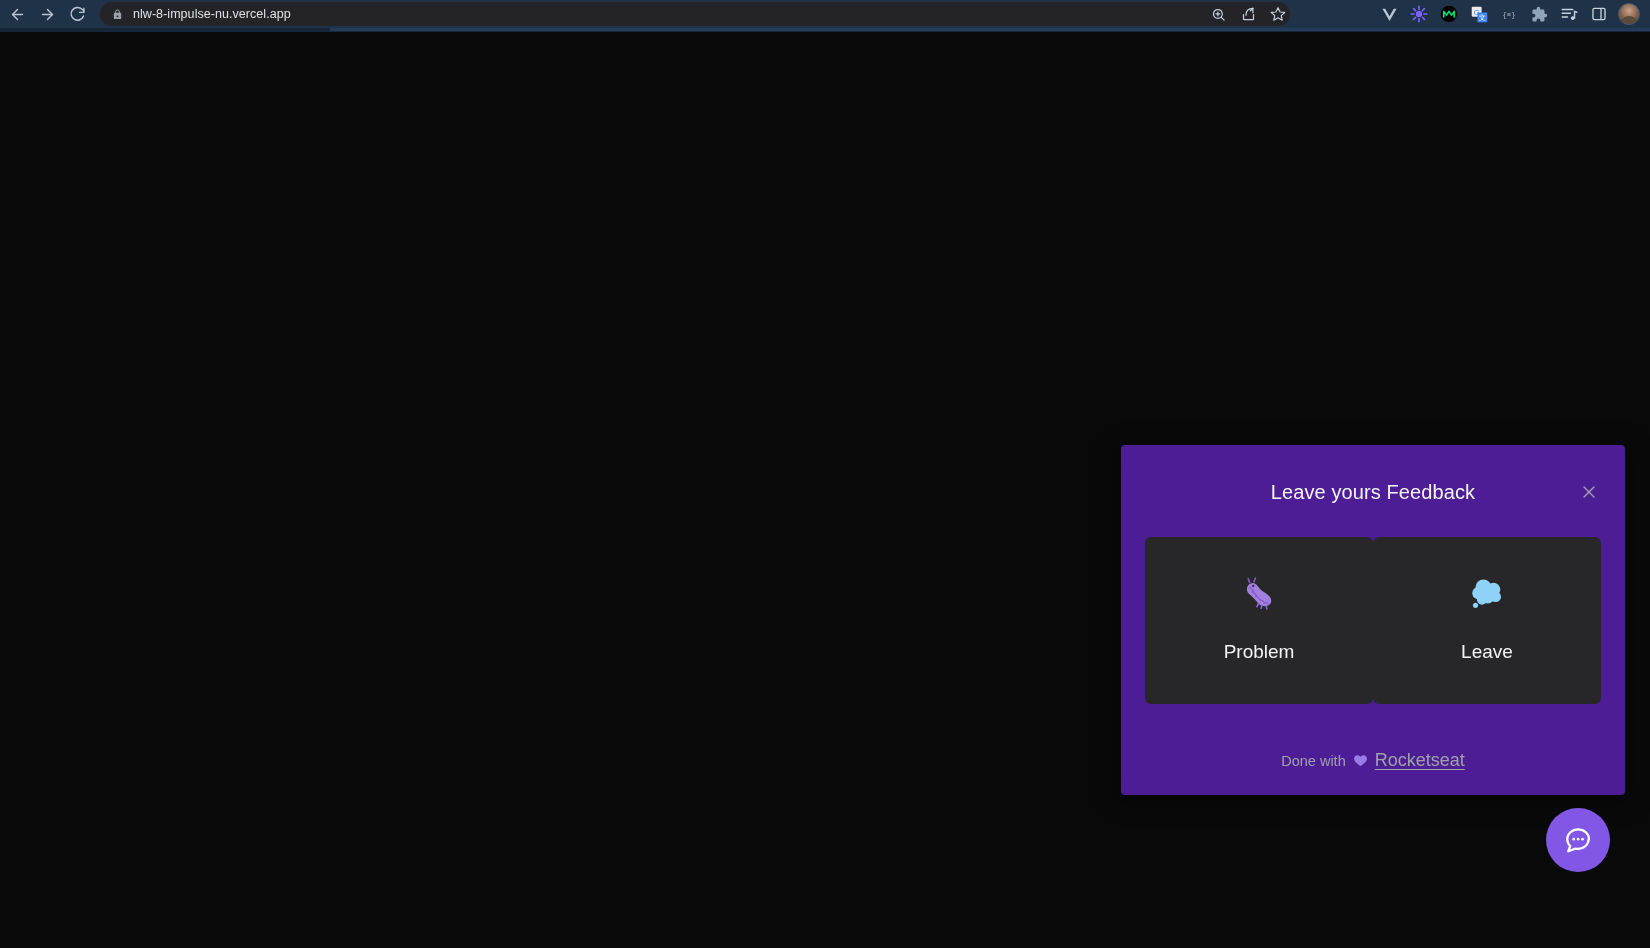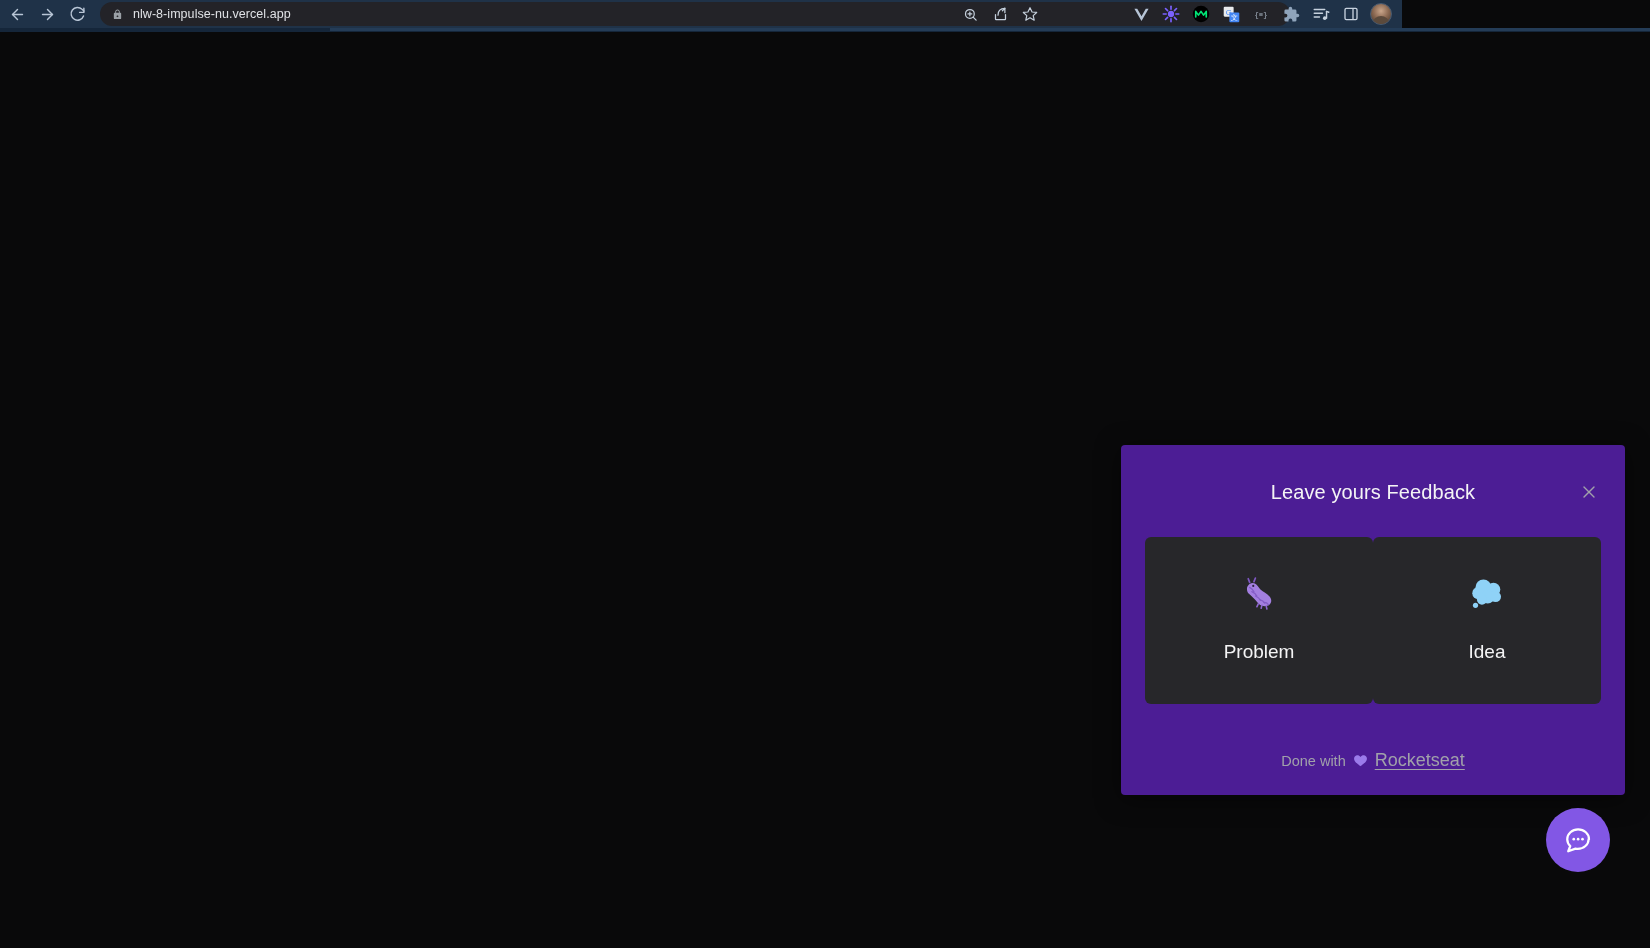--- a/index.html
+++ b/index.html
@@ -9,21 +9,21 @@
     height: 948px;
     overflow: hidden;
     background: #09090A;
     font-family: "Liberation Sans", sans-serif;
   }
 
   
   .browser-chrome {
     position: absolute;
     top: 0; left: 0;
-    width: 1402px;
+    width: 1650px;
     height: 28px;
     background: #1f3248;
     display: flex;
     align-items: center;
   }
   .chrome-underline {
     position: absolute;
     top: 28px; left: 0;
     width: 1650px;
     height: 4px;
@@ -396,21 +396,21 @@
               <circle cx="27" cy="20" r="11"></circle>
               <circle cx="41" cy="23" r="9.5"></circle>
               <circle cx="20" cy="28" r="8.5"></circle>
               <circle cx="33" cy="33" r="9.5"></circle>
               <circle cx="44" cy="33" r="7.5"></circle>
               <circle cx="25" cy="37" r="7"></circle>
               <circle cx="16" cy="45" r="3.6"></circle>
             </g>
           </svg>
         </span>
-        <span class="option-label">Idea</span>
+        <span class="option-label">Leave</span>
       </div>
 
     </div>
 
     <div class="panel-footer">
       <span class="footer-text">Done with</span>
       <span class="heart-icon">
         <svg width="15" height="15" viewBox="0 0 24 24" fill="#9B7BEA">
           <path d="M12 21s-7.5-4.9-9.6-9.2C.6 8.2 2.5 4.3 6.2 3.7c2.2-.4 4.3.7 5.8 2.6 1.5-1.9 3.6-3 5.8-2.6 3.7.6 5.6 4.5 3.8 8.1C19.5 16.1 12 21 12 21z"></path>
         </svg>

